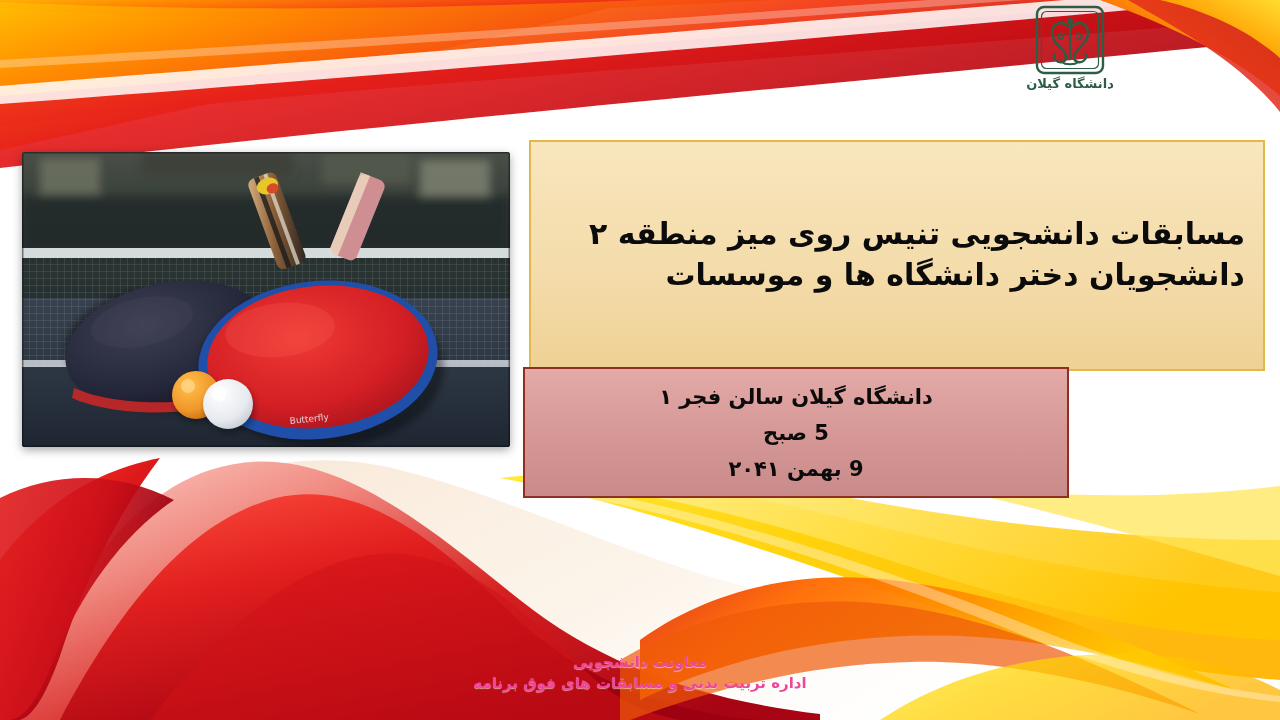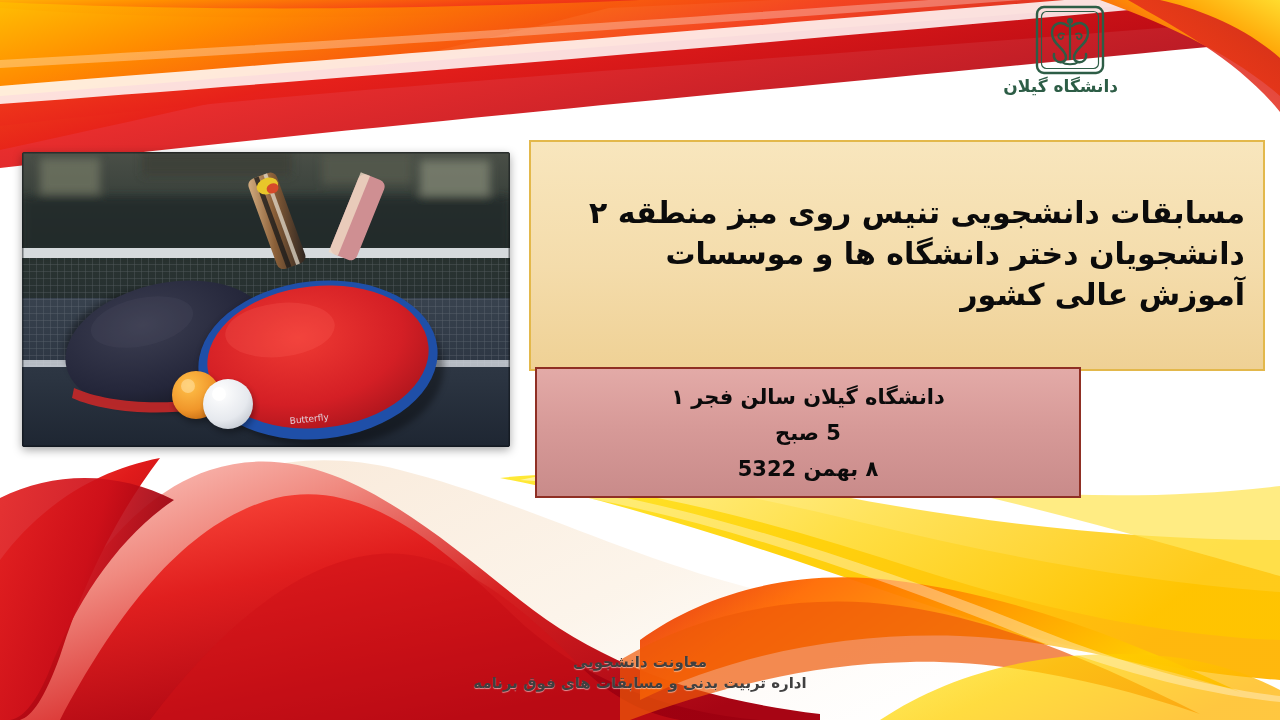--- a/index.html
+++ b/index.html
@@ -39,21 +39,21 @@
     text-align:right;white-space:nowrap;
     color:#0b0b0b;
     font-weight:bold;
     font-size:30px;
     line-height:41px;
     letter-spacing:0px;
   }
 
   
   #venue-box{
-    position:absolute;left:535px;top:367px;width:546px;height:131px;
+    position:absolute;left:523px;top:367px;width:546px;height:131px;
     background:linear-gradient(180deg,#e3aaa7 0%,#d79a98 45%,#c98b8a 100%);
     border:2px solid #8f2f24;
     box-sizing:border-box;
     display:flex;flex-direction:column;
     align-items:center;justify-content:center;
     padding:4px 14px;
   }
   .venue-line{
     direction:rtl;unicode-bidi:bidi-override;
     text-align:center;white-space:nowrap;
@@ -62,34 +62,34 @@
   }
 
   
   #footer{
     position:absolute;left:0;top:652px;width:1280px;
     display:flex;flex-direction:column;align-items:center;
   }
   .footer-line{
     direction:rtl;unicode-bidi:bidi-override;
     text-align:center;white-space:nowrap;
-    color:#404040;font-weight:bold;
+    color:#ec4899;font-weight:bold;
     font-size:15px;line-height:21px;
     text-shadow:0 1px 1px rgba(255,255,255,.55);
   }
 
   
   #logo{
     position:absolute;left:1022px;top:4px;width:96px;height:100px;
   }
   #logo-mark{position:absolute;left:12px;top:0;width:72px;height:72px;}
   #logo-caption{
     position:absolute;left:0;top:72px;width:96px;
     text-align:center;direction:rtl;
-    color:#2d5d46;font-size:17px;font-weight:bold;
+    color:#2d5d46;font-size:13px;font-weight:bold;
     white-space:nowrap;
   }
 </style>
 </head>
 <body>
 
 <div id="poster">
 
   <svg class="layer" viewBox="0 0 1280 720" preserveAspectRatio="none">
     <defs>
@@ -305,27 +305,26 @@
     <path d="M1280,486 C1160,500 1040,498 920,482 C1060,512 1180,548 1280,576 Z" fill="#ffe65a" opacity="0.75"></path>
     <path d="M880,720 C960,666 1070,644 1180,658 C1220,664 1254,676 1280,690 L1280,720 Z" fill="url(#yelA)" opacity="0.75"></path>
 
     <path d="M540,482 C700,506 880,566 1040,630 C1130,666 1210,688 1280,696 L1280,702
              C1200,694 1110,670 1020,634 C860,570 690,512 540,490 Z" fill="#ffffff" opacity="0.35"></path>
   </svg>
 
   <div id="title-box">
     <div class="title-line">مسابقات دانشجویی تنیس روی میز منطقه ۲</div>
     <div class="title-line">دانشجویان دختر دانشگاه ها و موسسات</div>
-    <div class="title-line">آموزش عالی کشور</div>
   </div>
 
   <div id="venue-box">
     <div class="venue-line">دانشگاه گیلان سالن فجر ۱</div>
     <div class="venue-line">5 صبح</div>
-    <div class="venue-line">۸ بهمن 2235</div>
+    <div class="venue-line">9 بهمن ۱۴۰۲</div>
   </div>
 
   <div id="logo">
     <svg id="logo-mark" viewBox="0 0 72 72">
       <rect x="3" y="3" width="66" height="66" rx="7" ry="7" fill="none" stroke="#2d5d46" stroke-width="2.4"></rect>
       <rect x="7.5" y="7.5" width="57" height="57" rx="5" ry="5" fill="none" stroke="#2d5d46" stroke-width="1.2"></rect>
 
       <circle cx="36" cy="17" r="3" fill="#2d5d46"></circle>
       <path d="M36 20 L36 56" stroke="#2d5d46" stroke-width="2.2" fill="none"></path>
 

